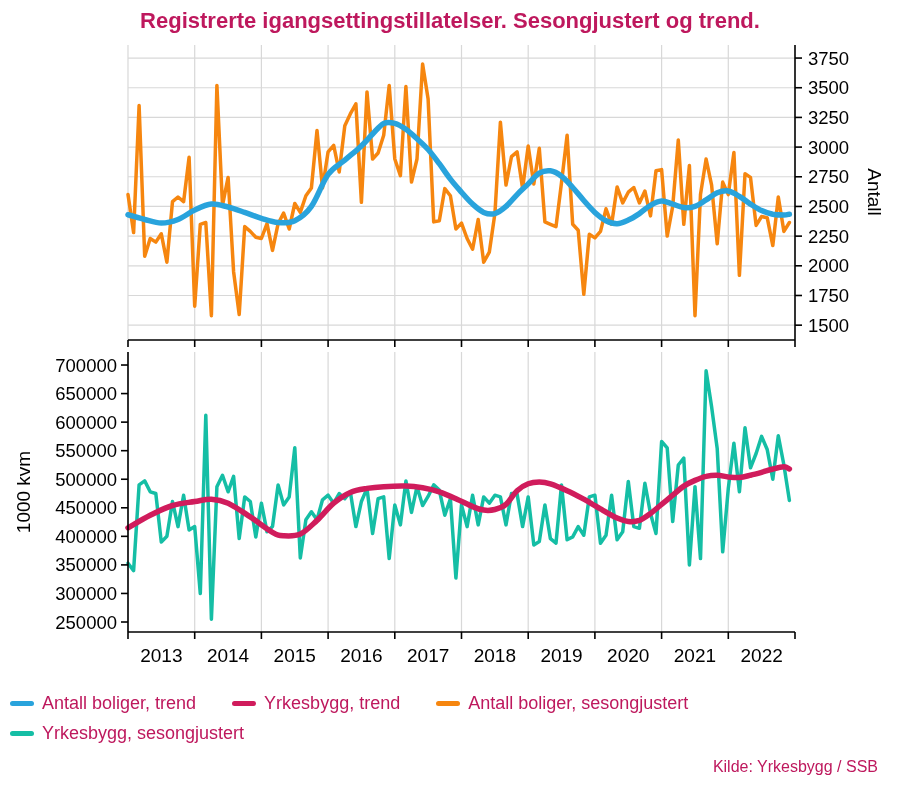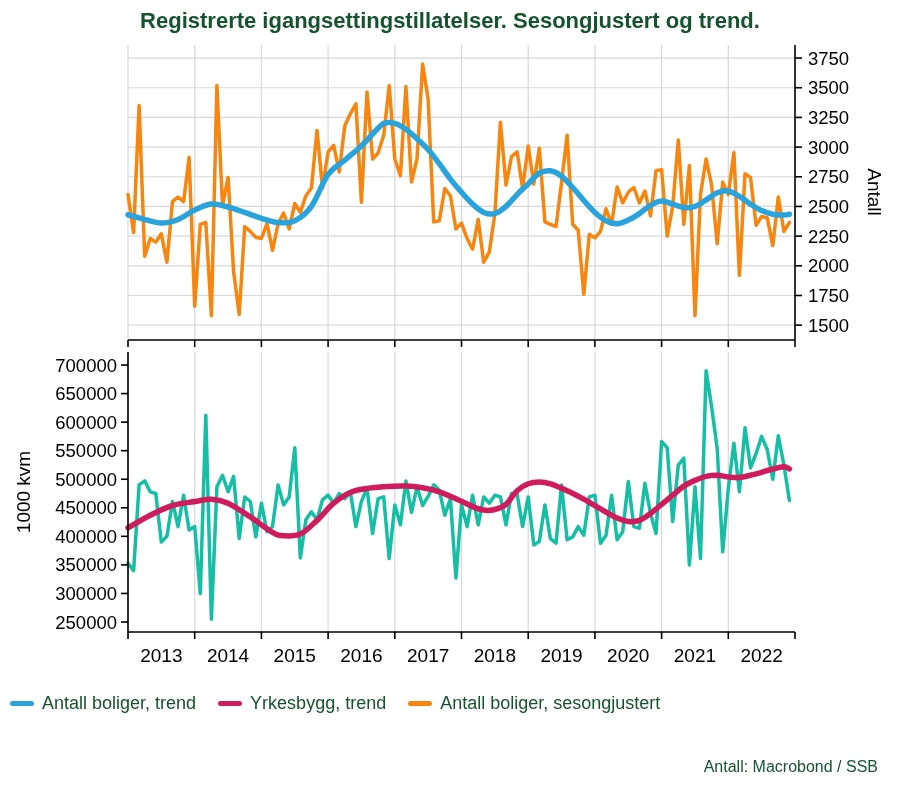--- a/index.html
+++ b/index.html
@@ -1,22 +1,22 @@
 <!DOCTYPE html>
 <html><head>
 <meta charset="utf-8">
 <style>
   html,body{margin:0;padding:0;background:#fff;}
   #stage{position:relative;width:900px;height:799px;background:#ffffff;overflow:hidden;
-         font-family:"Liberation Sans",sans-serif;color:#14532d;}
+         font-family:"Liberation Sans",sans-serif;color:#be185d;}
   .title{position:absolute;top:8px;left:0;width:900px;text-align:center;
          font-size:22px;font-weight:bold;letter-spacing:0px;}
   #charts{position:absolute;top:0;left:0;}
   .legend{position:absolute;left:10px;top:688px;width:880px;font-size:18px;}
-  .legend-row{display:flex;align-items:center;gap:22px;height:30px;}
+  .legend-row{display:flex;align-items:center;gap:36px;height:30px;}
   .legend-item{display:flex;align-items:center;gap:8px;white-space:nowrap;}
   .dash{width:24px;height:5px;border-radius:2.5px;flex:0 0 auto;}
   .source{position:absolute;right:22px;top:758px;font-size:16px;}
 </style>
 </head>
 <body>
 
 <div id="stage">
   <div class="title">Registrerte igangsettingstillatelser. Sesongjustert og trend.</div>
 
@@ -147,16 +147,22 @@
       </div>
       <div class="legend-item">
         <span class="dash" style="background: rgb(208, 28, 92);"></span>
         <span>Yrkesbygg, trend</span>
       </div>
       <div class="legend-item">
         <span class="dash" style="background: rgb(246, 134, 15);"></span>
         <span>Antall boliger, sesongjustert</span>
       </div>
     </div>
+    <div class="legend-row">
+      <div class="legend-item">
+        <span class="dash" style="background: rgb(21, 190, 165);"></span>
+        <span>Yrkesbygg, sesongjustert</span>
+      </div>
+    </div>
   </div>
 
-  <div class="source">Antall: Macrobond / SSB</div>
+  <div class="source">Kilde: Yrkesbygg / SSB</div>
 </div>
 
 </body></html>

